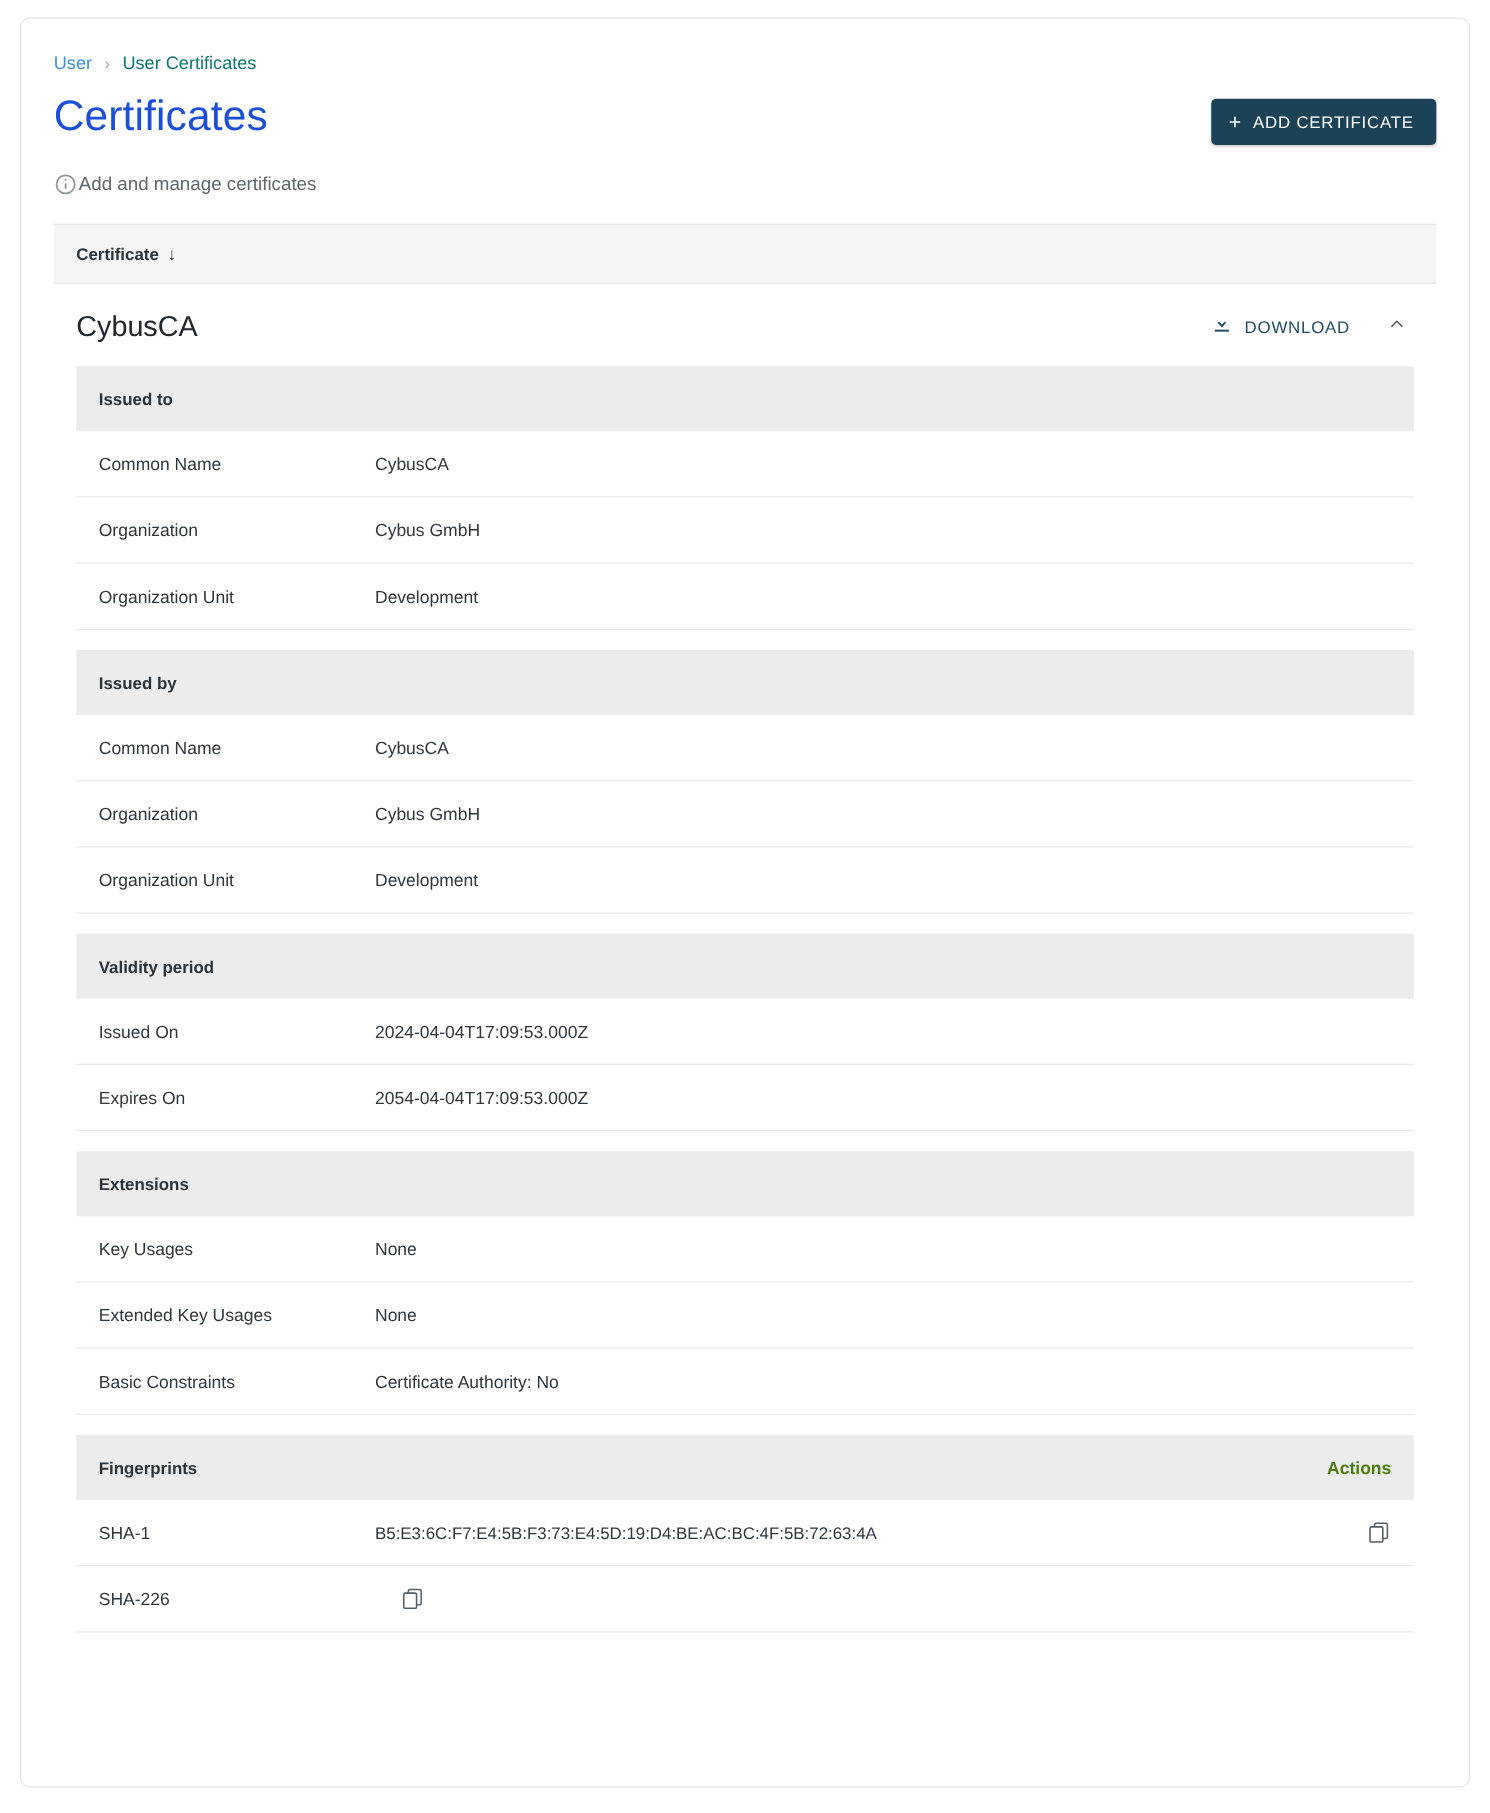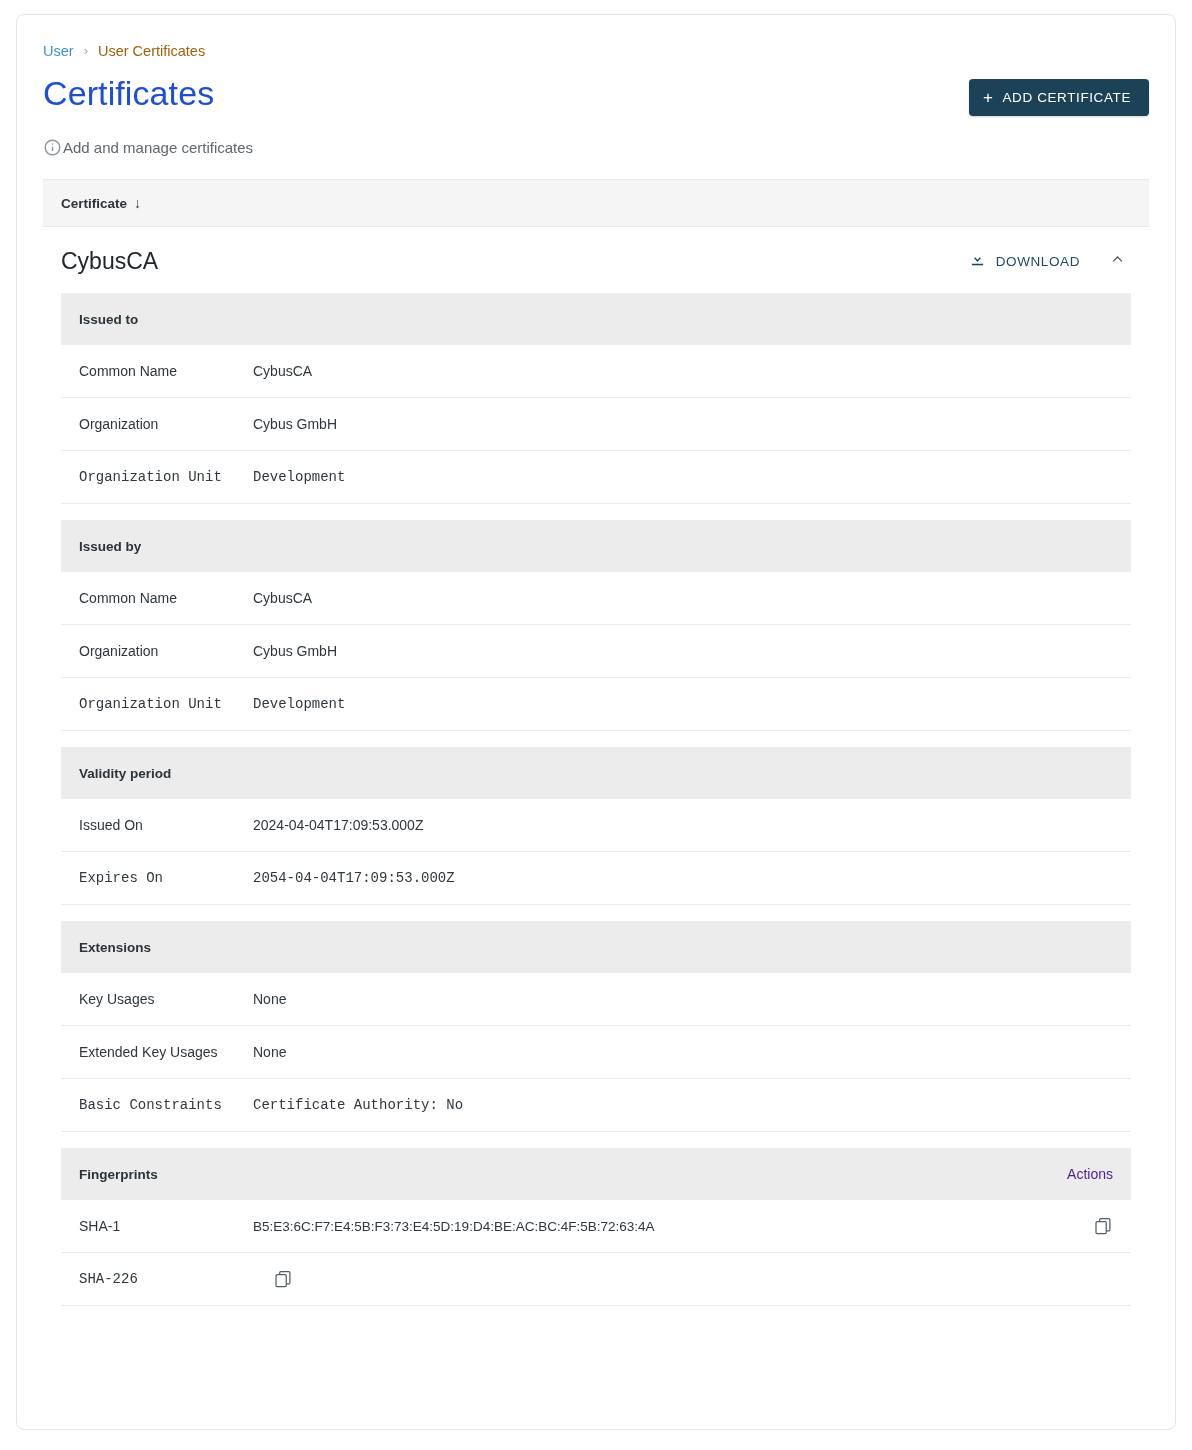--- a/index.html
+++ b/index.html
@@ -40,21 +40,21 @@
   }
   .breadcrumb a {
     color: #3d91d6;
     text-decoration: none;
   }
   .breadcrumb .sep {
     color: #9aa5ad;
     font-size: 13px;
   }
   .breadcrumb .current {
-    color: #a16207;
+    color: #0f766e;
   }
   
   .title-row {
     display: flex;
     align-items: flex-start;
     justify-content: space-between;
   }
   .page-title {
     font-size: 34px;
     font-weight: 400;
@@ -173,34 +173,35 @@
     height: 52px;
     display: flex;
     align-items: center;
     justify-content: space-between;
     padding: 16px 18px;
     font-size: 13.5px;
     font-weight: 700;
     color: #2b343a;
   }
   .section-head .actions-label {
-    font-weight: 400;
+    font-weight: 700;
     font-size: 14px;
-    color: #4c1d95;
+    color: #4d7c0f;
   }
   .row {
     display: flex;
     align-items: center;
     height: 53px;
     border-bottom: 1px solid #e8eaec;
     padding: 0 18px;
     font-size: 14px;
     color: #2e373e;
-  }
-  .row:last-child { border-bottom: 1px solid #e8eaec; font-family: Liberation Mono, monospace; }
+    gap: 47px;
+  }
+  .row:last-child { border-bottom: 1px solid #e8eaec; }
   .row .k {
     width: 174px;
     flex: 0 0 174px;
     color: #2e373e;
   }
   .row .v {
     flex: 1 1 auto;
     color: #2e373e;
   }
   .row .copy {

